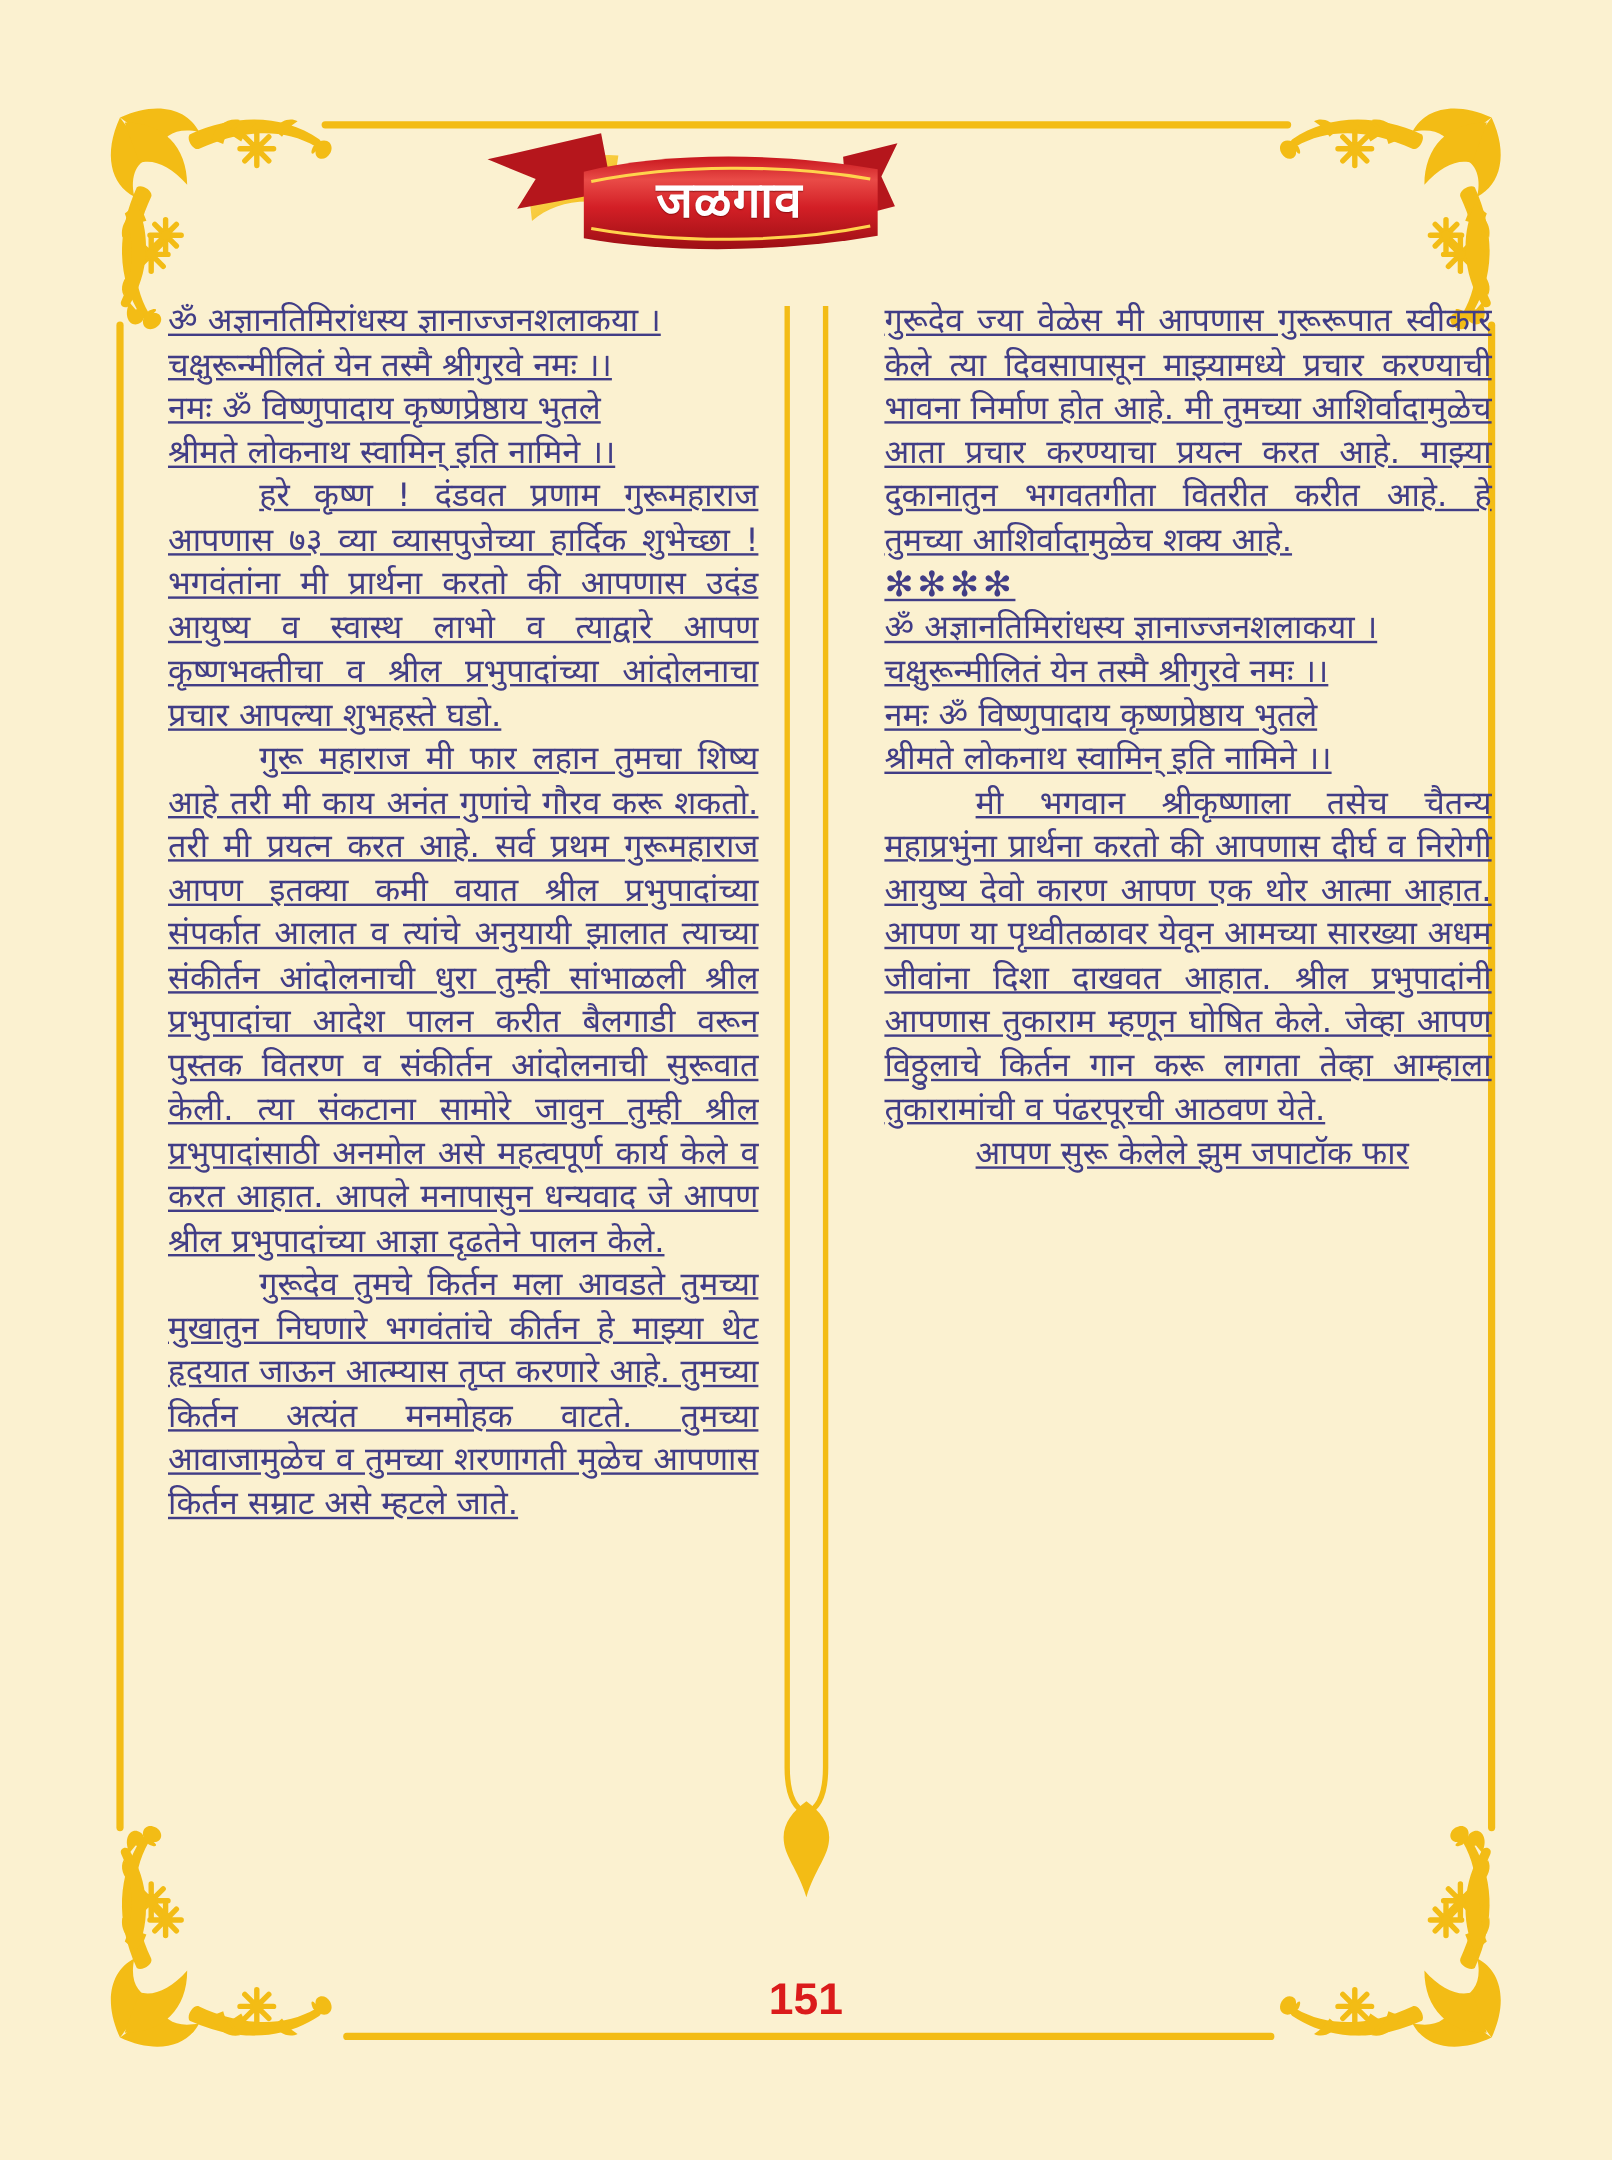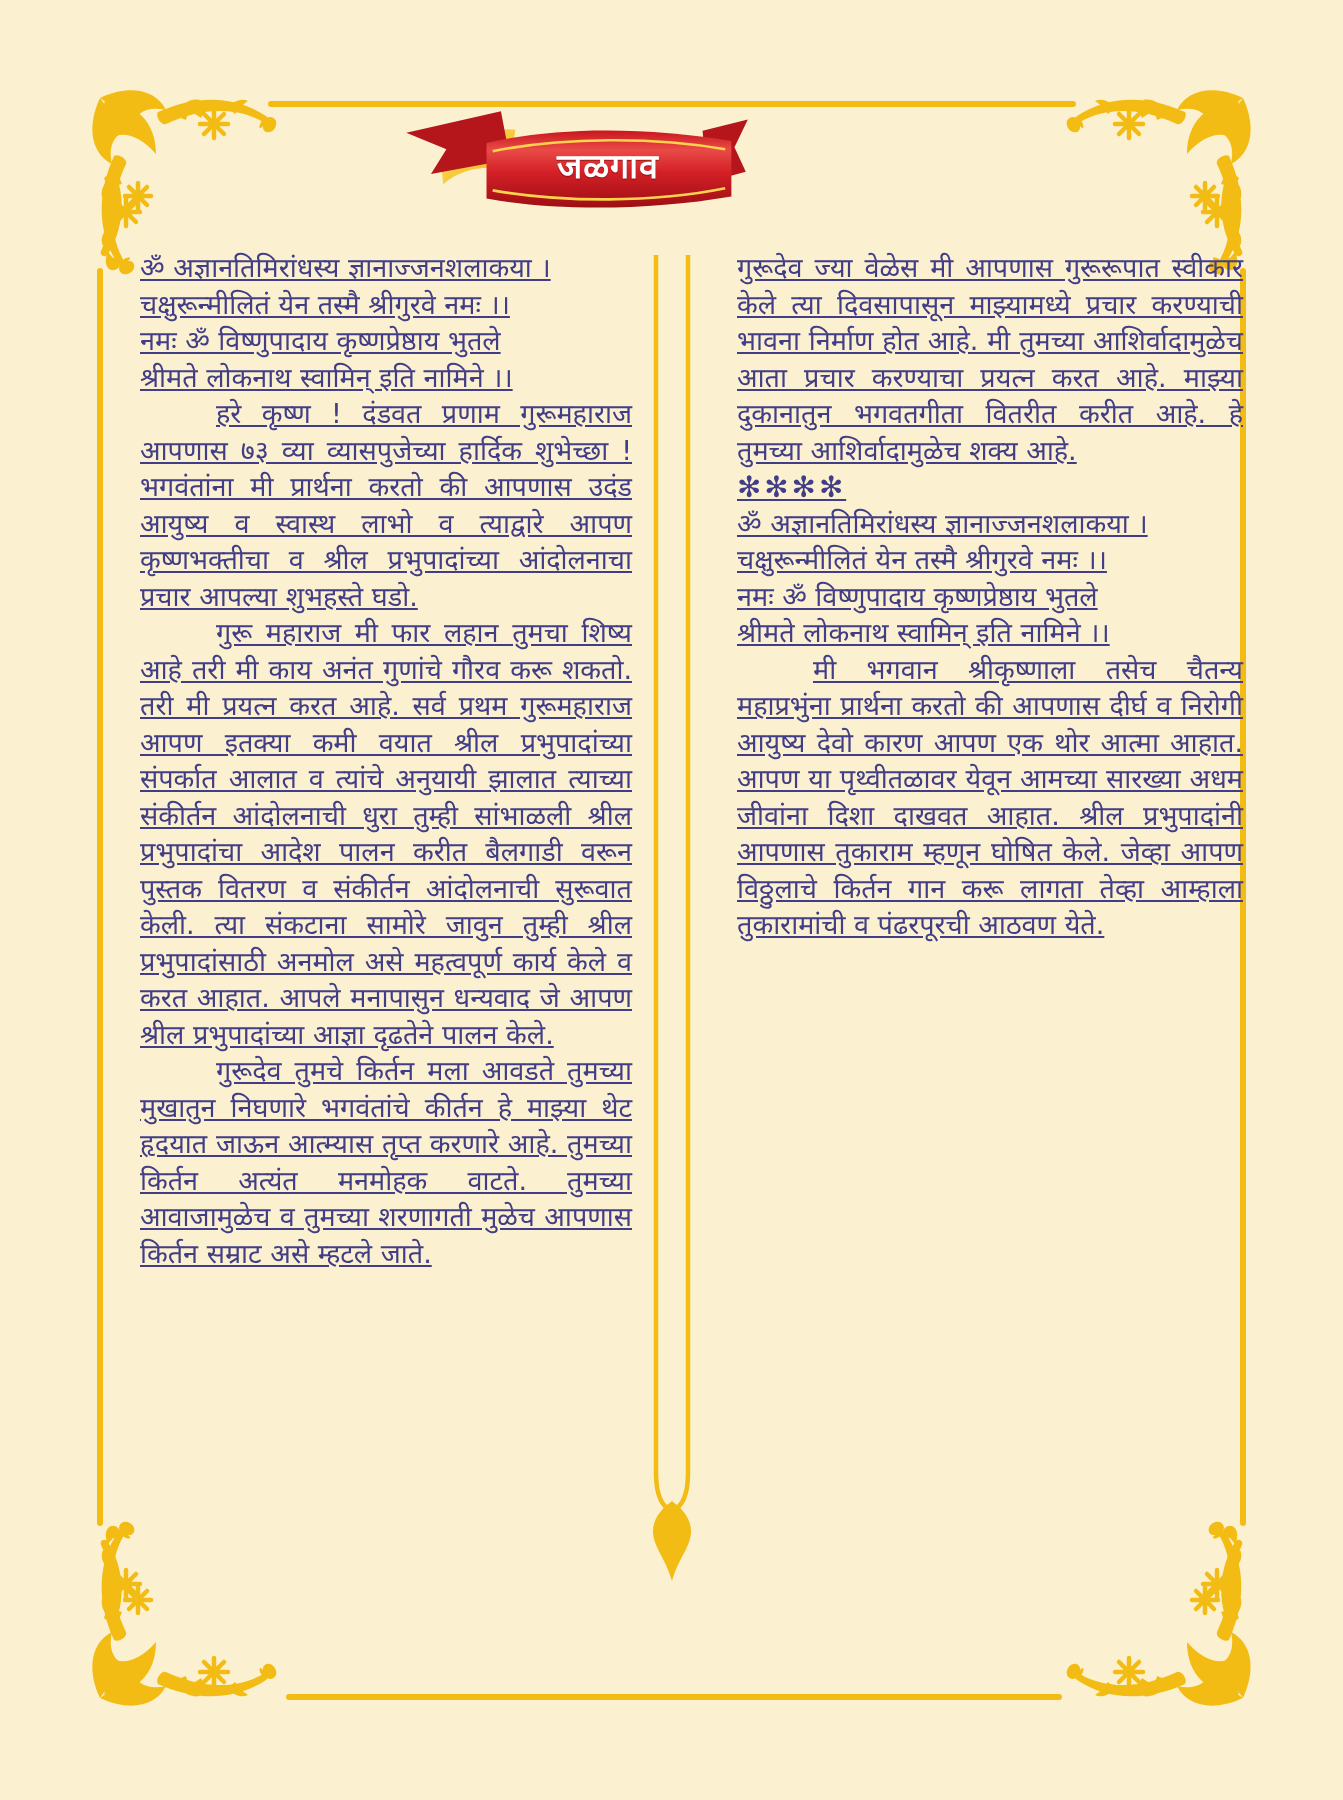--- a/index.html
+++ b/index.html
@@ -18,21 +18,21 @@
   .corner.tl{left:80px;top:78px;}
   .corner.tr{left:1063px;top:78px;transform:scaleX(-1);}
   .corner.bl{left:80px;top:1518px;transform:scaleY(-1);}
   .corner.br{left:1063px;top:1518px;transform:scale(-1,-1);}
 
   .ribbon{position:absolute;left:400px;top:106px;width:350px;height:107px;}
   .ribbon svg{position:absolute;inset:0;width:100%;height:100%;}
   .ribbon-label{
     position:absolute;left:88px;top:26px;width:240px;height:66px;
     display:flex;align-items:center;justify-content:center;
-    color:#ffffff;font-size:34px;font-weight:bold;letter-spacing:1px;
+    color:#ffffff;font-size:41px;font-weight:bold;letter-spacing:1px;
     text-shadow:0 1px 1px rgba(90,0,0,.55);
   }
 
   .col{
     position:absolute;top:250px;color:#413D86;
     font-size:27px;line-height:36.5px;text-align:justify;text-decoration:underline;
   }
   .col-left{left:140px;width:492px;}
   .col-right{left:737px;width:506px;}
   .col p{margin:0;}
@@ -210,16 +210,18 @@
     <p class="asterisks mb">✻✻✻✻</p>
     <p class="shloka mb">
       <span>ॐ अज्ञानतिमिरांधस्य ज्ञानाज्जनशलाकया ।</span><br>
       <span>चक्षुरून्मीलितं येन तस्मै श्रीगुरवे नमः ।।</span>
     </p>
     <p class="shloka mb">
       <span>नमः ॐ विष्णुपादाय कृष्णप्रेष्ठाय भुतले</span><br>
       <span>श्रीमते लोकनाथ स्वामिन् इति नामिने ।।</span>
     </p>
     <p class="indent">मी भगवान श्रीकृष्णाला तसेच चैतन्य महाप्रभुंना प्रार्थना करतो की आपणास दीर्घ व निरोगी आयुष्य देवो कारण आपण एक थोर आत्मा आहात. आपण या पृथ्वीतळावर येवून आमच्या सारख्या अधम जीवांना दिशा दाखवत आहात. श्रील प्रभुपादांनी आपणास तुकाराम म्हणून घोषित केले. जेव्हा आपण विठ्ठुलाचे किर्तन गान करू लागता तेव्हा आम्हाला तुकारामांची व पंढरपूरची आठवण येते.</p>
+    <p class="indent">आपण सुरू केलेले झुम जपाटॉक फार</p>
   </div>
 
+  <div class="footer-num">151</div>
 
 </div>
 
 </body></html>

